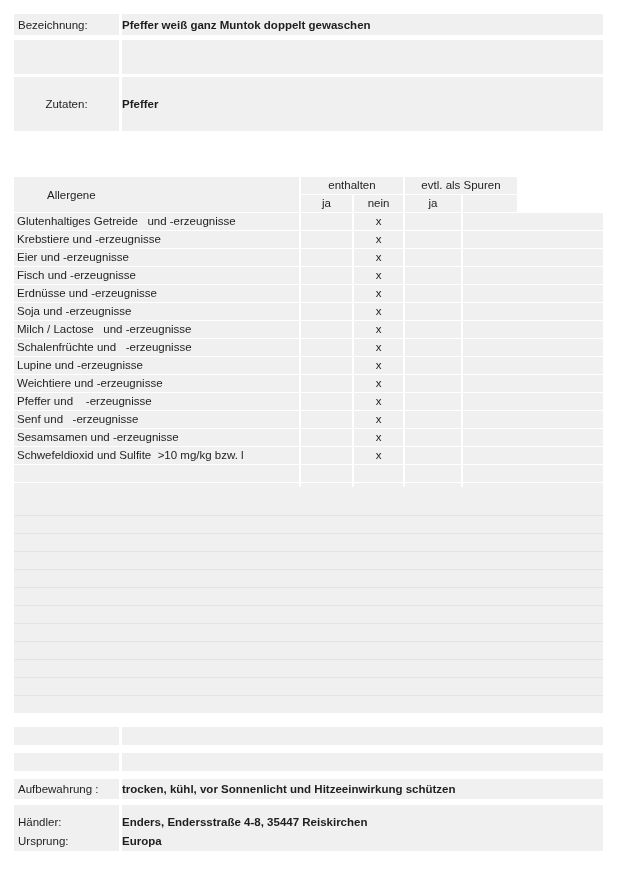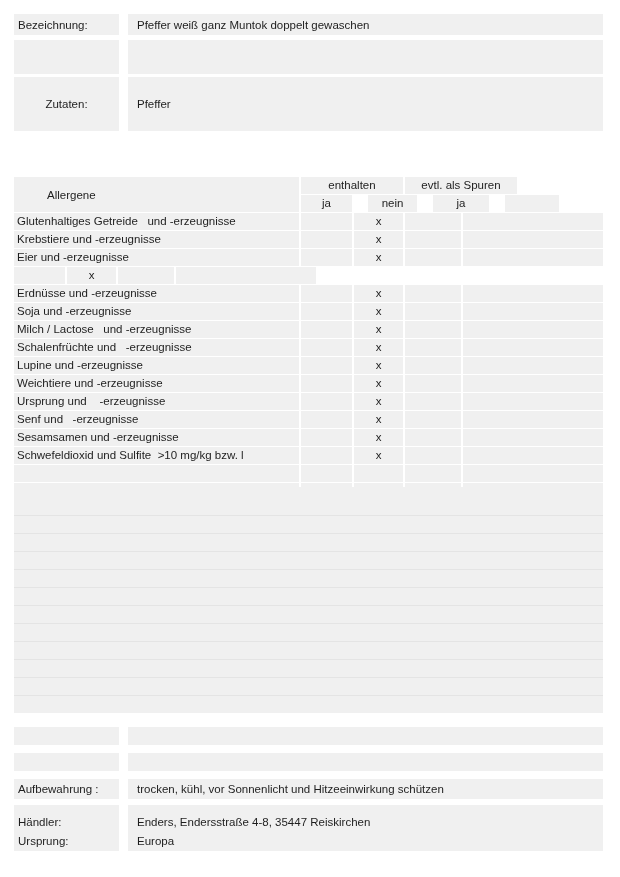--- a/index.html
+++ b/index.html
@@ -8,28 +8,28 @@
     background: #ffffff;
     font-family: "Liberation Sans", sans-serif;
     font-size: 11.5px;
     color: #1e1e1e;
     position: relative;
     overflow: hidden;
   }
   .cell { background: #f0f0f0; box-sizing: border-box; }
 
   
-  .frow { position: absolute; left: 14px; width: 589px; display: flex; gap: 9px; justify-content: flex-end; }
+  .frow { position: absolute; left: 14px; width: 589px; display: flex; gap: 3px; justify-content: flex-end; }
   .frow .label {
     flex: 0 0 105px; display: flex; align-items: center;
     padding-left: 4px; white-space: pre-wrap;
   }
   .frow .value {
     flex: 1 1 auto; display: flex; align-items: center;
-    padding-left: 9px; white-space: pre-wrap; overflow: hidden;
+    white-space: pre-wrap; overflow: hidden; font-weight: bold;
   }
   #trow0 { top: 14px;  height: 21px; }
   #trow1 { top: 40px;  height: 34px; }
   #trow2 { top: 77px;  height: 54px; }
   #trow2 .label { justify-content: center; padding-left: 0; }
 
   #brow0 { top: 727px; height: 18px; }
   #brow1 { top: 753px; height: 18px; }
   #brow2 { top: 779px; height: 20px; }
   #brow3 { top: 805px; height: 33px; }
@@ -39,21 +39,21 @@
   #allergen { position: absolute; left: 14px; top: 147px; width: 589px; }
   .at-header { display: flex; gap: 2px; height: 35px; margin-top: 30px; }
   .at-allergene {
     flex: 0 0 285px; display: flex; align-items: center;
     padding-left: 33px;
   }
   .at-right { flex: 1 1 auto; display: flex; flex-direction: column; }
   .at-hrow1 { display: flex; gap: 2px; height: 17px; }
   .h-enthalten { flex: 0 0 102px; text-align: center; line-height: 17px; }
   .h-spuren    { flex: 0 0 112px; text-align: center; line-height: 17px; }
-  .at-hrow2 { display: flex; gap: 16px; height: 18px; }
+  .at-hrow2 { display: flex; gap: 2px; height: 18px; }
   .at-hrow2 > div { border-top: 1px solid #ffffff; line-height: 17px; text-align: center; }
   .h-ja    { flex: 0 0 51px; }
   .h-nein  { flex: 0 0 49px; }
   .h-ja2   { flex: 0 0 56px; }
   .h-extra { flex: 0 0 54px; }
 
   .at-row { display: flex; gap: 2px; height: 18px; border-top: 1px solid #ffffff; box-sizing: border-box; }
   .at-row > div { line-height: 17px; }
   .c-name { flex: 0 0 285px; padding-left: 3px; white-space: pre; overflow: hidden; }
   .c-ja   { flex: 0 0 51px;  text-align: center; }
@@ -120,20 +120,21 @@
 
   <div class="at-row">
     <div class="cell c-name">Eier und -erzeugnisse</div>
     <div class="cell c-ja"></div>
     <div class="cell c-nein">x</div>
     <div class="cell c-sp"></div>
     <div class="cell c-rest"></div>
   </div>
 
   <div class="at-row">
+    <div class="cell c-name">Fisch und -erzeugnisse</div>
     <div class="cell c-ja"></div>
     <div class="cell c-nein">x</div>
     <div class="cell c-sp"></div>
     <div class="cell c-rest"></div>
   </div>
 
   <div class="at-row">
     <div class="cell c-name">Erdnüsse und -erzeugnisse</div>
     <div class="cell c-ja"></div>
     <div class="cell c-nein">x</div>
@@ -175,21 +176,21 @@
 
   <div class="at-row">
     <div class="cell c-name">Weichtiere und -erzeugnisse</div>
     <div class="cell c-ja"></div>
     <div class="cell c-nein">x</div>
     <div class="cell c-sp"></div>
     <div class="cell c-rest"></div>
   </div>
 
   <div class="at-row">
-    <div class="cell c-name">Ursprung und    -erzeugnisse</div>
+    <div class="cell c-name">Pfeffer und    -erzeugnisse</div>
     <div class="cell c-ja"></div>
     <div class="cell c-nein">x</div>
     <div class="cell c-sp"></div>
     <div class="cell c-rest"></div>
   </div>
 
   <div class="at-row">
     <div class="cell c-name">Senf und   -erzeugnisse</div>
     <div class="cell c-ja"></div>
     <div class="cell c-nein">x</div>

